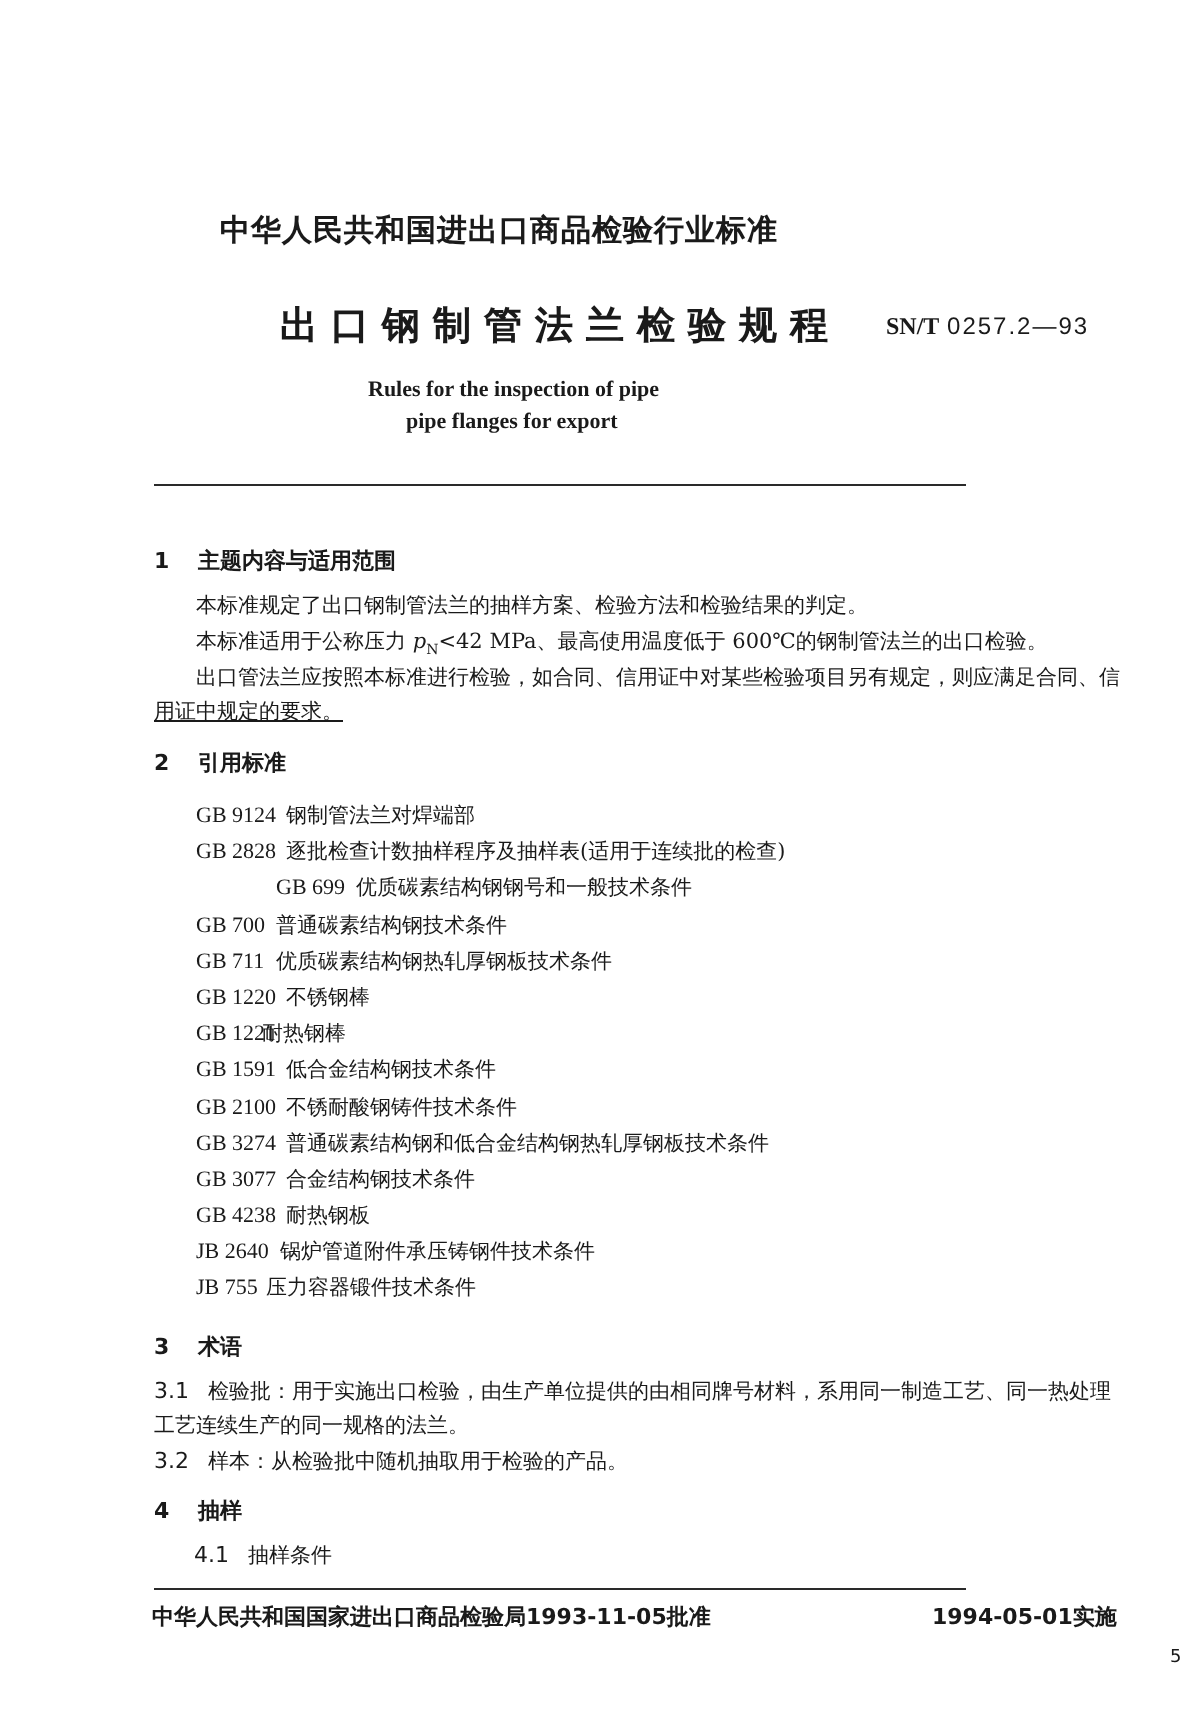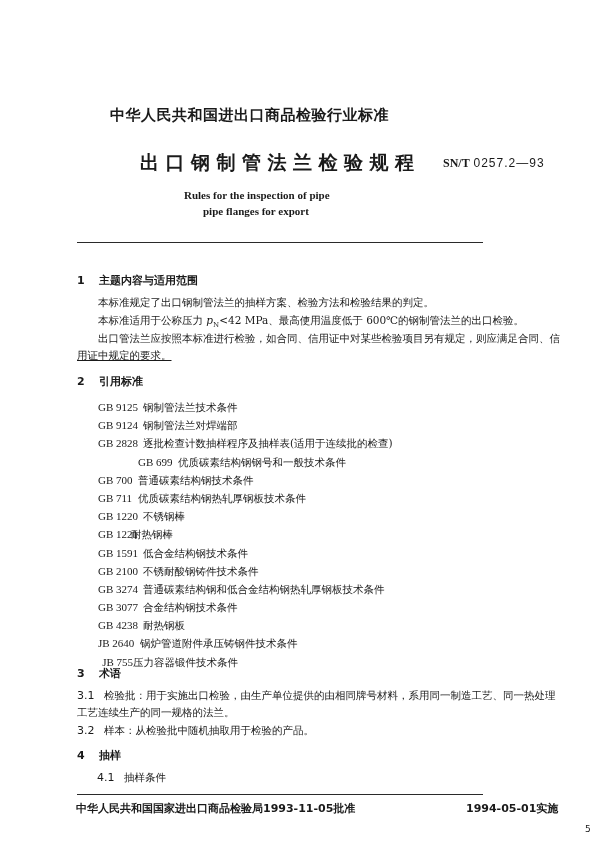--- a/index.html
+++ b/index.html
@@ -56,35 +56,34 @@
   <span>本标准适用于公称压力 </span><i>p</i><sub>N</sub><span>&lt;42 MPa、最高使用温度低于 600℃的钢制管法兰的出口检验。</span>
 </div>
 <div class="abs para" style="left:98px; top:332px;">出口管法兰应按照本标准进行检验，如合同、信用证中对某些检验项目另有规定，则应满足合同、信</div>
 <div class="abs para" style="left:77px; top:349px;text-decoration:underline;">用证中规定的要求。</div>
 
 <div class="abs sec-head" style="left:77px; top:374px;">
   <span class="no">2</span><span>引用标准</span>
 </div>
 
 <div class="abs" style="left:98px; top:396px;">
-  <div style="height:18.2px;"><span class="ref-code" style="width:45px;">GB 9125</span><span class="ref-title">钢制管法兰技术条件</span></div>
   <div style="height:18.2px;"><span class="ref-code" style="width:45px;">GB 9124</span><span class="ref-title">钢制管法兰对焊端部</span></div>
   <div style="height:18.2px;"><span class="ref-code" style="width:45px;">GB 2828</span><span class="ref-title">逐批检查计数抽样程序及抽样表(适用于连续批的检查)</span></div>
   <div style="height:18.2px;"><span class="ref-code" style="width:40px;padding-left:40px;">GB 699</span><span class="ref-title">优质碳素结构钢钢号和一般技术条件</span></div>
   <div style="height:18.2px;"><span class="ref-code" style="width:40px;">GB 700</span><span class="ref-title">普通碳素结构钢技术条件</span></div>
   <div style="height:18.2px;"><span class="ref-code" style="width:40px;">GB 711</span><span class="ref-title">优质碳素结构钢热轧厚钢板技术条件</span></div>
   <div style="height:18.2px;"><span class="ref-code" style="width:45px;">GB 1220</span><span class="ref-title">不锈钢棒</span></div>
   <div style="height:18.2px;"><span class="ref-code" style="width:33px;">GB 1221</span><span class="ref-title">耐热钢棒</span></div>
   <div style="height:18.2px;"><span class="ref-code" style="width:45px;">GB 1591</span><span class="ref-title">低合金结构钢技术条件</span></div>
   <div style="height:18.2px;"><span class="ref-code" style="width:45px;">GB 2100</span><span class="ref-title">不锈耐酸钢铸件技术条件</span></div>
   <div style="height:18.2px;"><span class="ref-code" style="width:45px;">GB 3274</span><span class="ref-title">普通碳素结构钢和低合金结构钢热轧厚钢板技术条件</span></div>
   <div style="height:18.2px;"><span class="ref-code" style="width:45px;">GB 3077</span><span class="ref-title">合金结构钢技术条件</span></div>
   <div style="height:18.2px;"><span class="ref-code" style="width:45px;">GB 4238</span><span class="ref-title">耐热钢板</span></div>
   <div style="height:18.2px;"><span class="ref-code" style="width:42px;">JB 2640</span><span class="ref-title">锅炉管道附件承压铸钢件技术条件</span></div>
-  <div style="height:18.2px;"><span class="ref-code" style="width:35px;text-align:right;">JB 755</span><span class="ref-title">压力容器锻件技术条件</span></div>
+  <div style="height:18.2px;"><span class="ref-code" style="width:35px;">JB 755</span><span class="ref-title">压力容器锻件技术条件</span></div>
 </div>
 
 <div class="abs sec-head" style="left:77px; top:666px;">
   <span class="no">3</span><span>术语</span>
 </div>
 <div class="abs para" style="left:77px; top:689px;">
   <span class="sans" style="display:inline-block; width:27px; font-size:11px;">3.1</span><span>检验批：用于实施出口检验，由生产单位提供的由相同牌号材料，系用同一制造工艺、同一热处理</span>
 </div>
 <div class="abs para" style="left:77px; top:706px;">工艺连续生产的同一规格的法兰。</div>
 <div class="abs para" style="left:77px; top:724px;">

